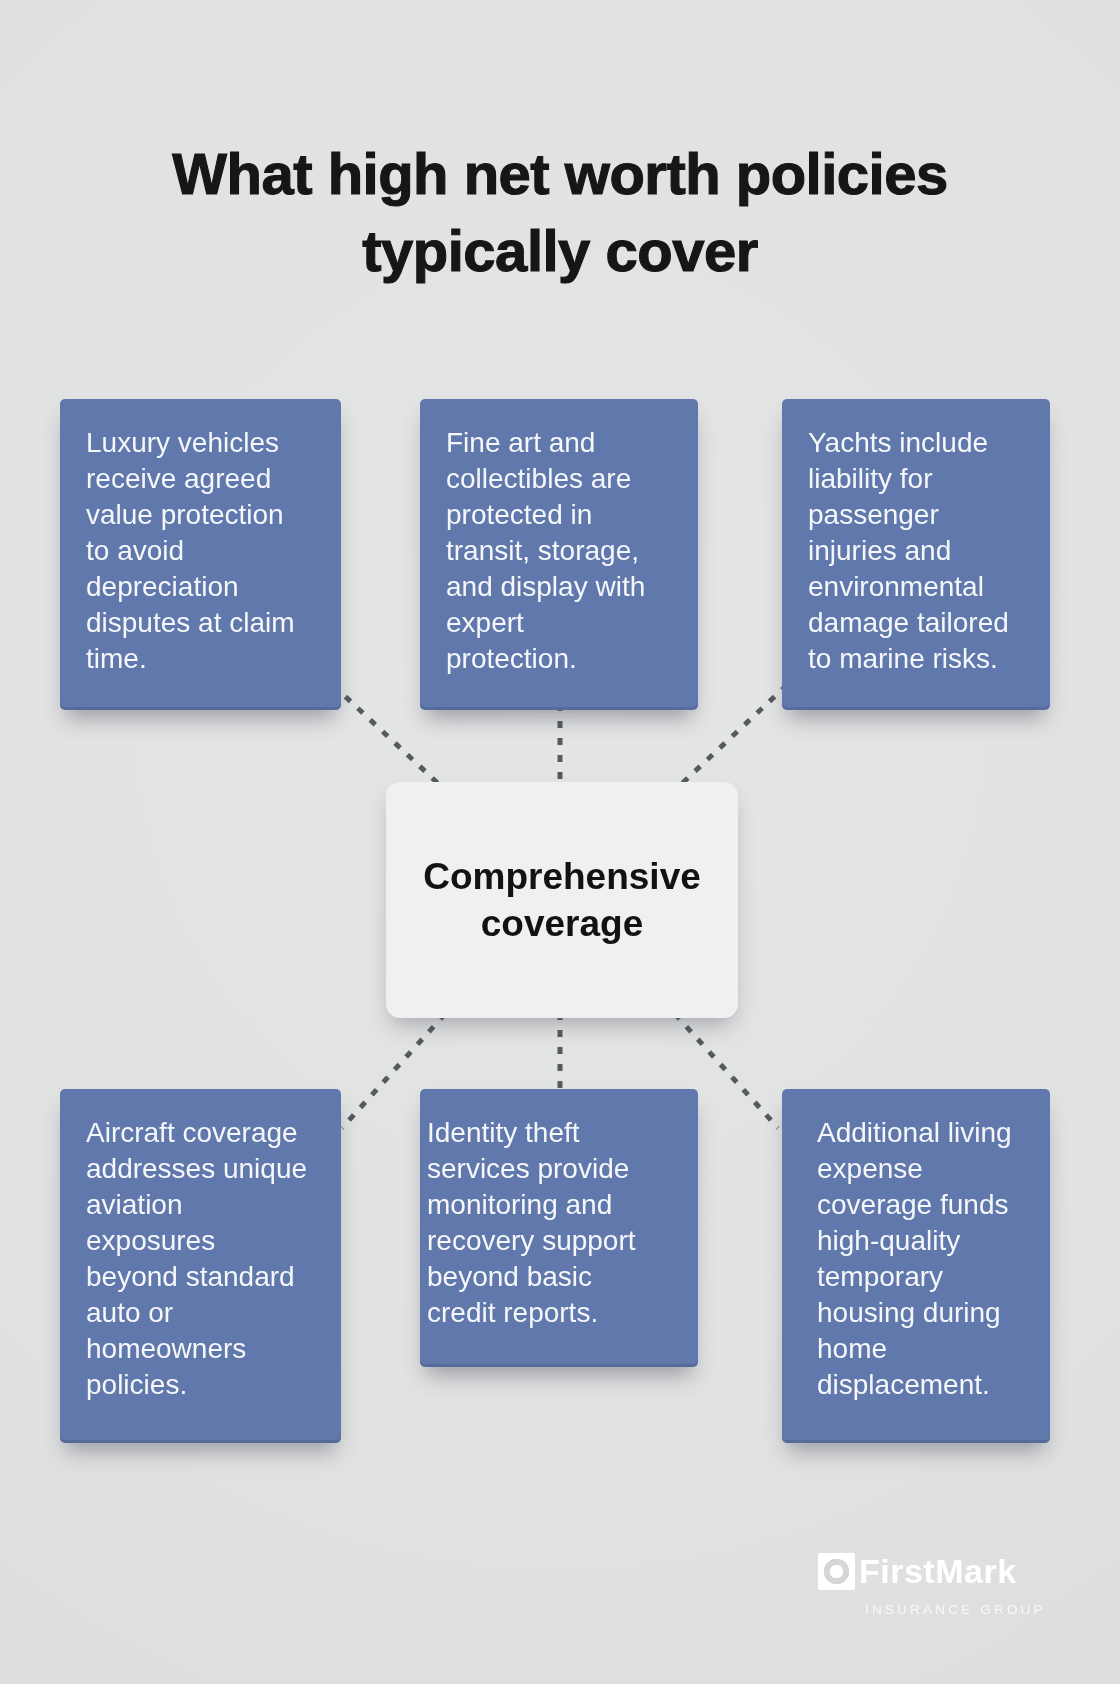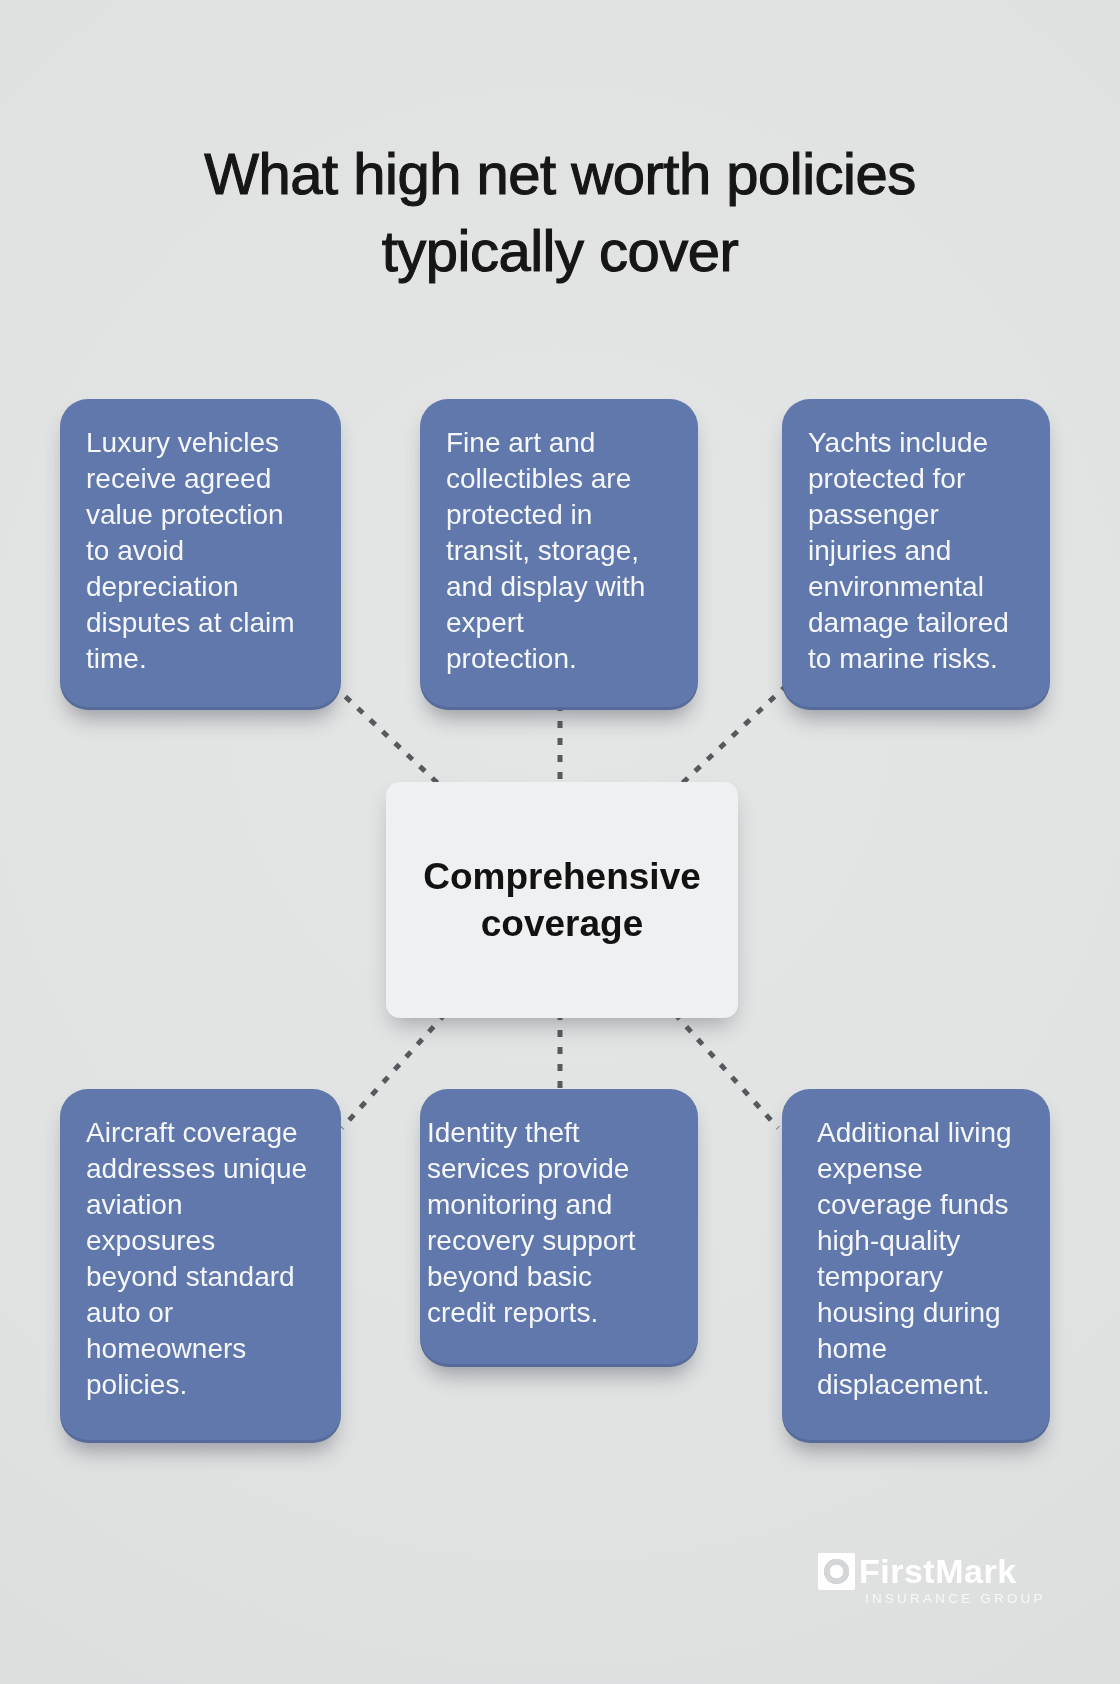--- a/index.html
+++ b/index.html
@@ -19,32 +19,32 @@
     background:var(--background);
     overflow:hidden;
   }
   .canvas{
     position:relative;width:1120px;height:1684px;
     background:radial-gradient(125% 90% at 50% 42%, #e4e5e5 0%, var(--background) 55%, #d8d9da 100%);
   }
   .title{
     position:absolute;left:0;right:0;top:96px;
     text-align:center;
-    font-size:58px;line-height:77px;font-weight:normal;
+    font-size:58px;line-height:77px;font-weight:bold;
     letter-spacing:-0.5px;
     color:var(--title-color);
     -webkit-text-stroke:1.1px var(--title-color);
     white-space:pre-line;
   }
   .connector-svg{position:absolute;left:0;top:0;width:1120px;height:1684px;pointer-events:none;}
   .connector{stroke:var(--connector);stroke-width:5;stroke-dasharray:7 10;fill:none;}
   .node{
     position:absolute;
     background:var(--node-bg);
-    border-radius:28px;
+    border-radius:5px;
     box-sizing:border-box;
     padding:26px 14px 20px 26px;
     box-shadow:0 14px 20px -6px rgba(70,75,88,.45), inset 0 -3px 0 rgba(0,0,0,.10);
   }
   .node-text{
     color:var(--node-text);
     font-size:28px;line-height:36px;
     white-space:pre-line;
   }
   .node-a{left:60px;top:399px;width:281px;height:311px;}
@@ -72,21 +72,21 @@
     width:37px;height:37px;border-radius:2px;flex:0 0 auto;
     background:radial-gradient(circle at 50% 50%, var(--logo-color) 0 6.5px, #d4d6d8 7px 12.5px, var(--logo-color) 13px);
   }
   .logo-name{
     margin-left:4px;
     color:var(--logo-color);
     font-size:34px;font-weight:bold;line-height:37px;
     letter-spacing:0.5px;
   }
   .logo-tagline{
-    margin:1px 0 0 47px;
+    margin:12px 0 0 47px;
     color:rgba(255,255,255,0.78);
     font-size:13.5px;letter-spacing:3.2px;
     font-weight:normal;
   }
 </style>
 </head>
 <body>
 
 <div class="canvas">
 
@@ -117,21 +117,21 @@
 collectibles are
 protected in
 transit, storage,
 and display with
 expert
 protection.</div>
   </div>
 
   <div class="node node-c">
     <div class="node-text">Yachts include
-protected for
+liability for
 passenger
 injuries and
 environmental
 damage tailored
 to marine risks.</div>
   </div>
 
   <div class="node node-d">
     <div class="node-text">Aircraft coverage
 addresses unique

